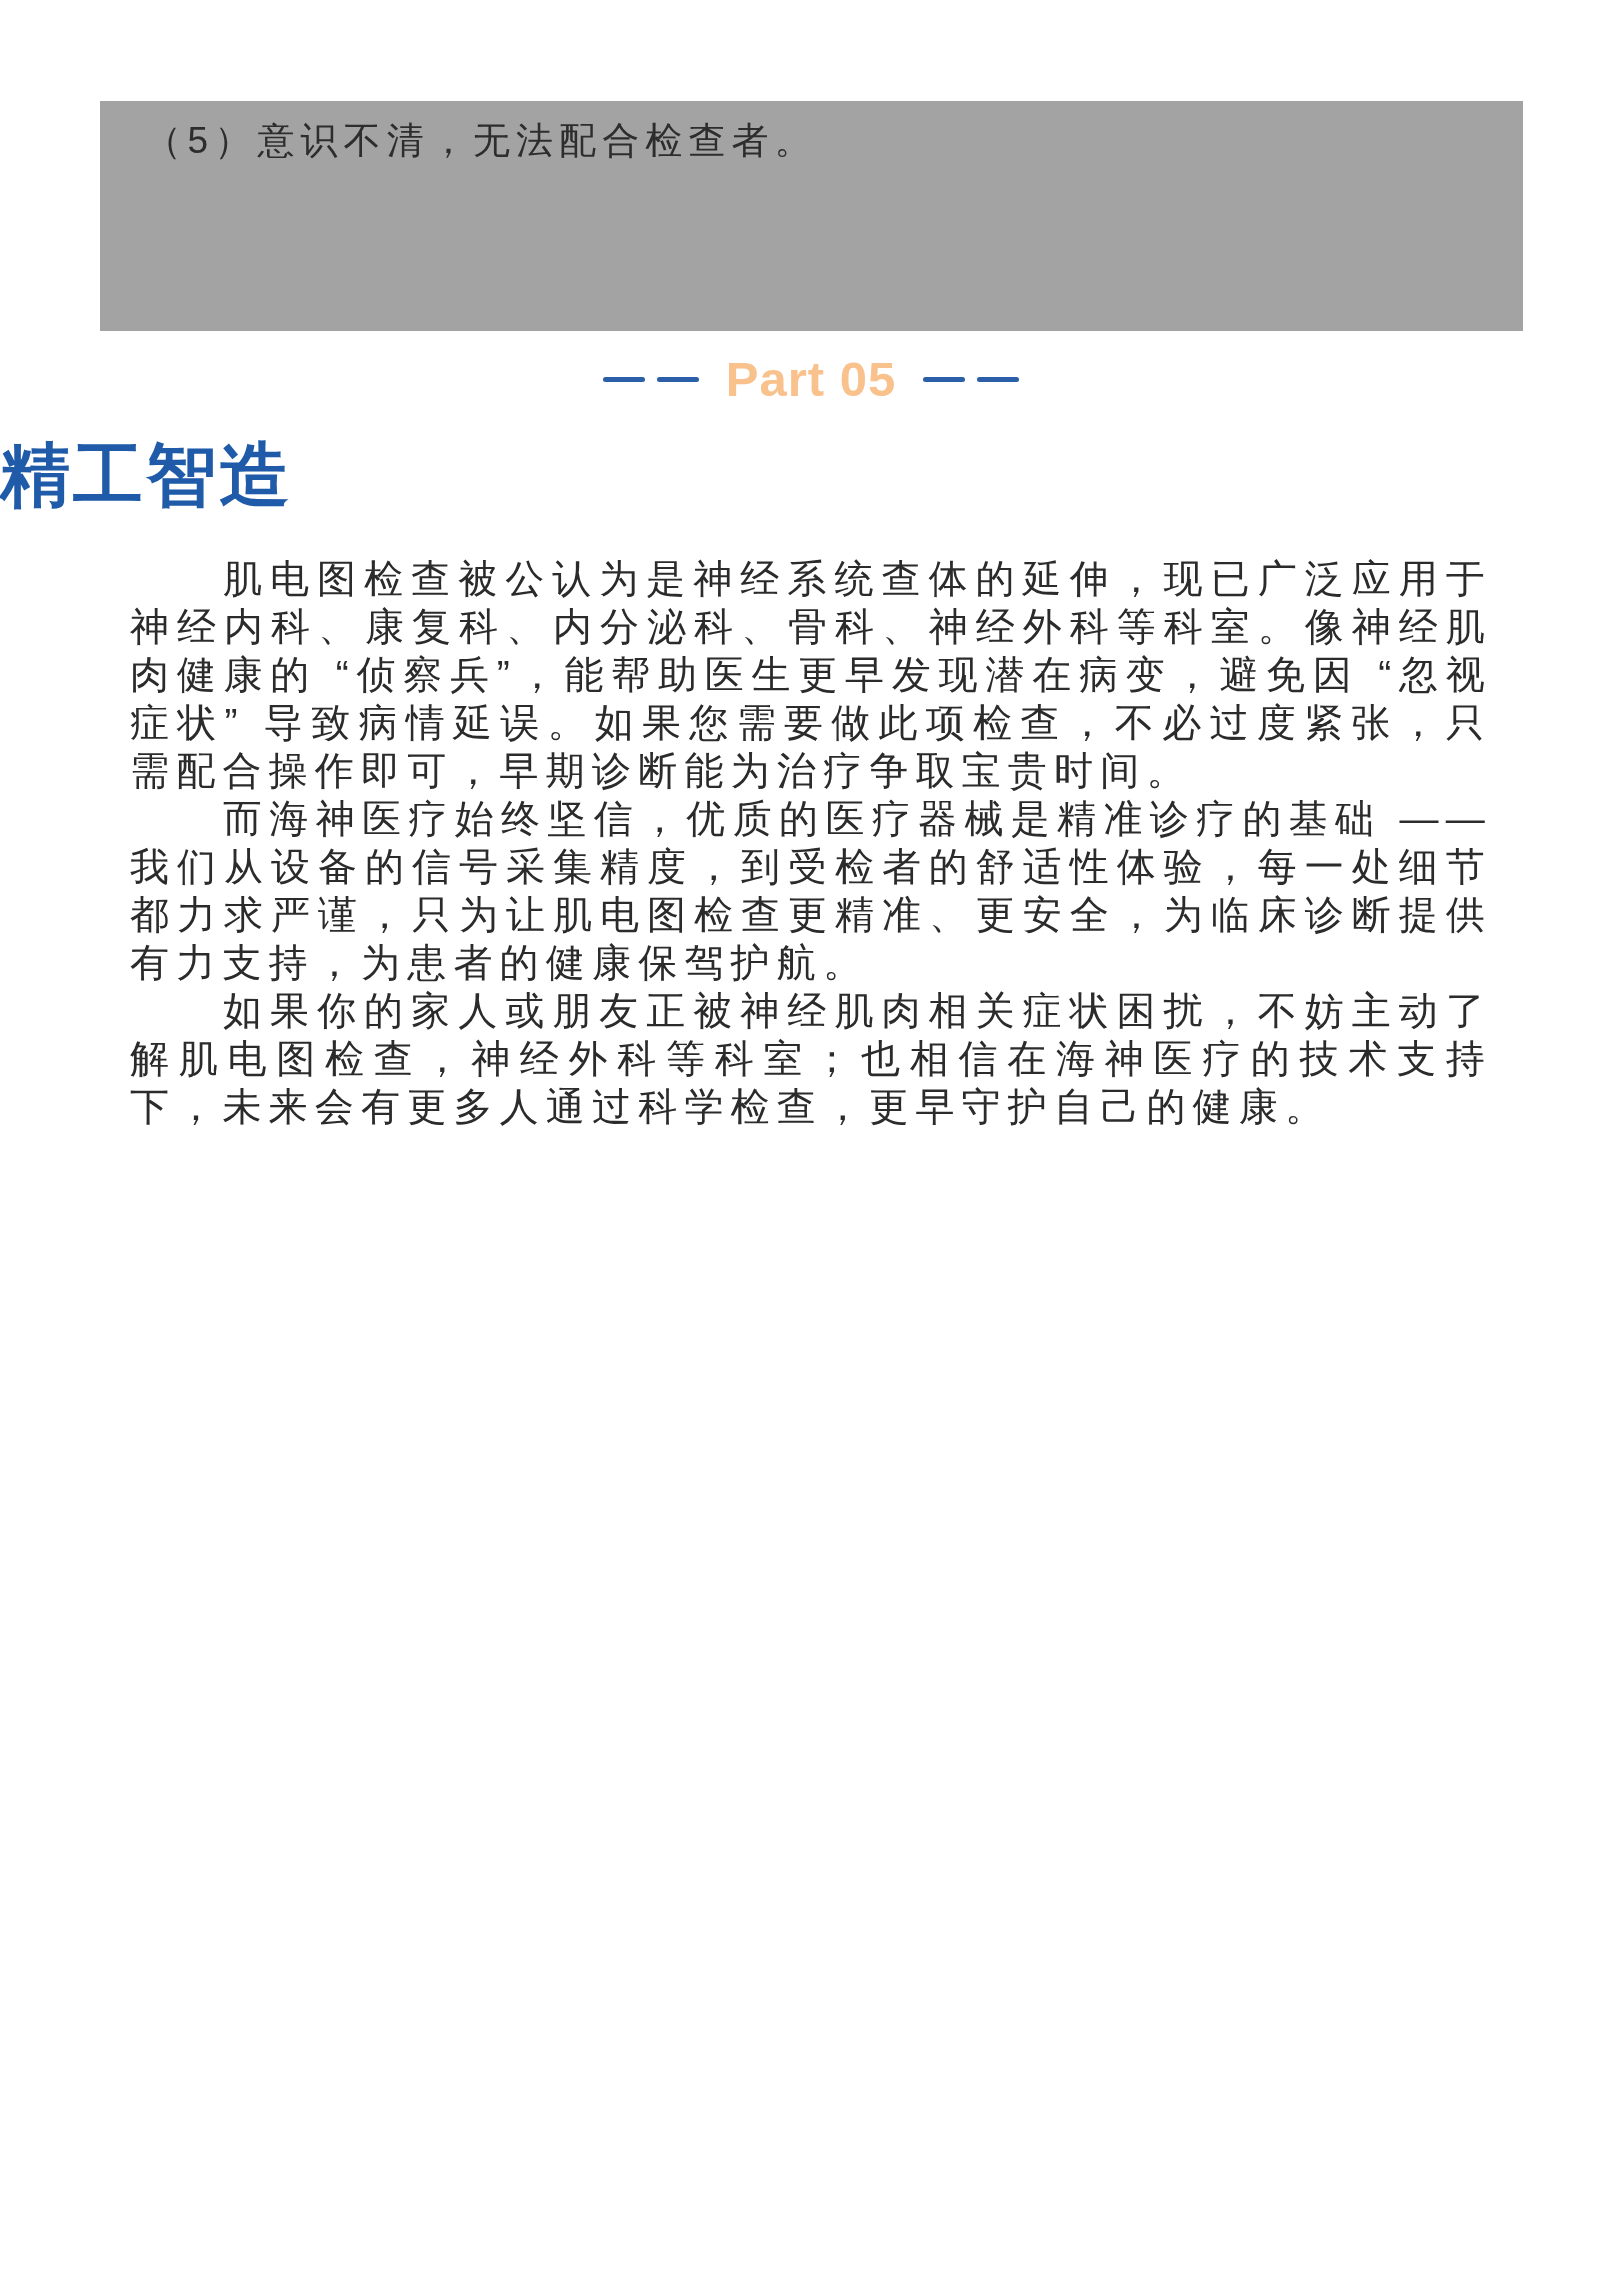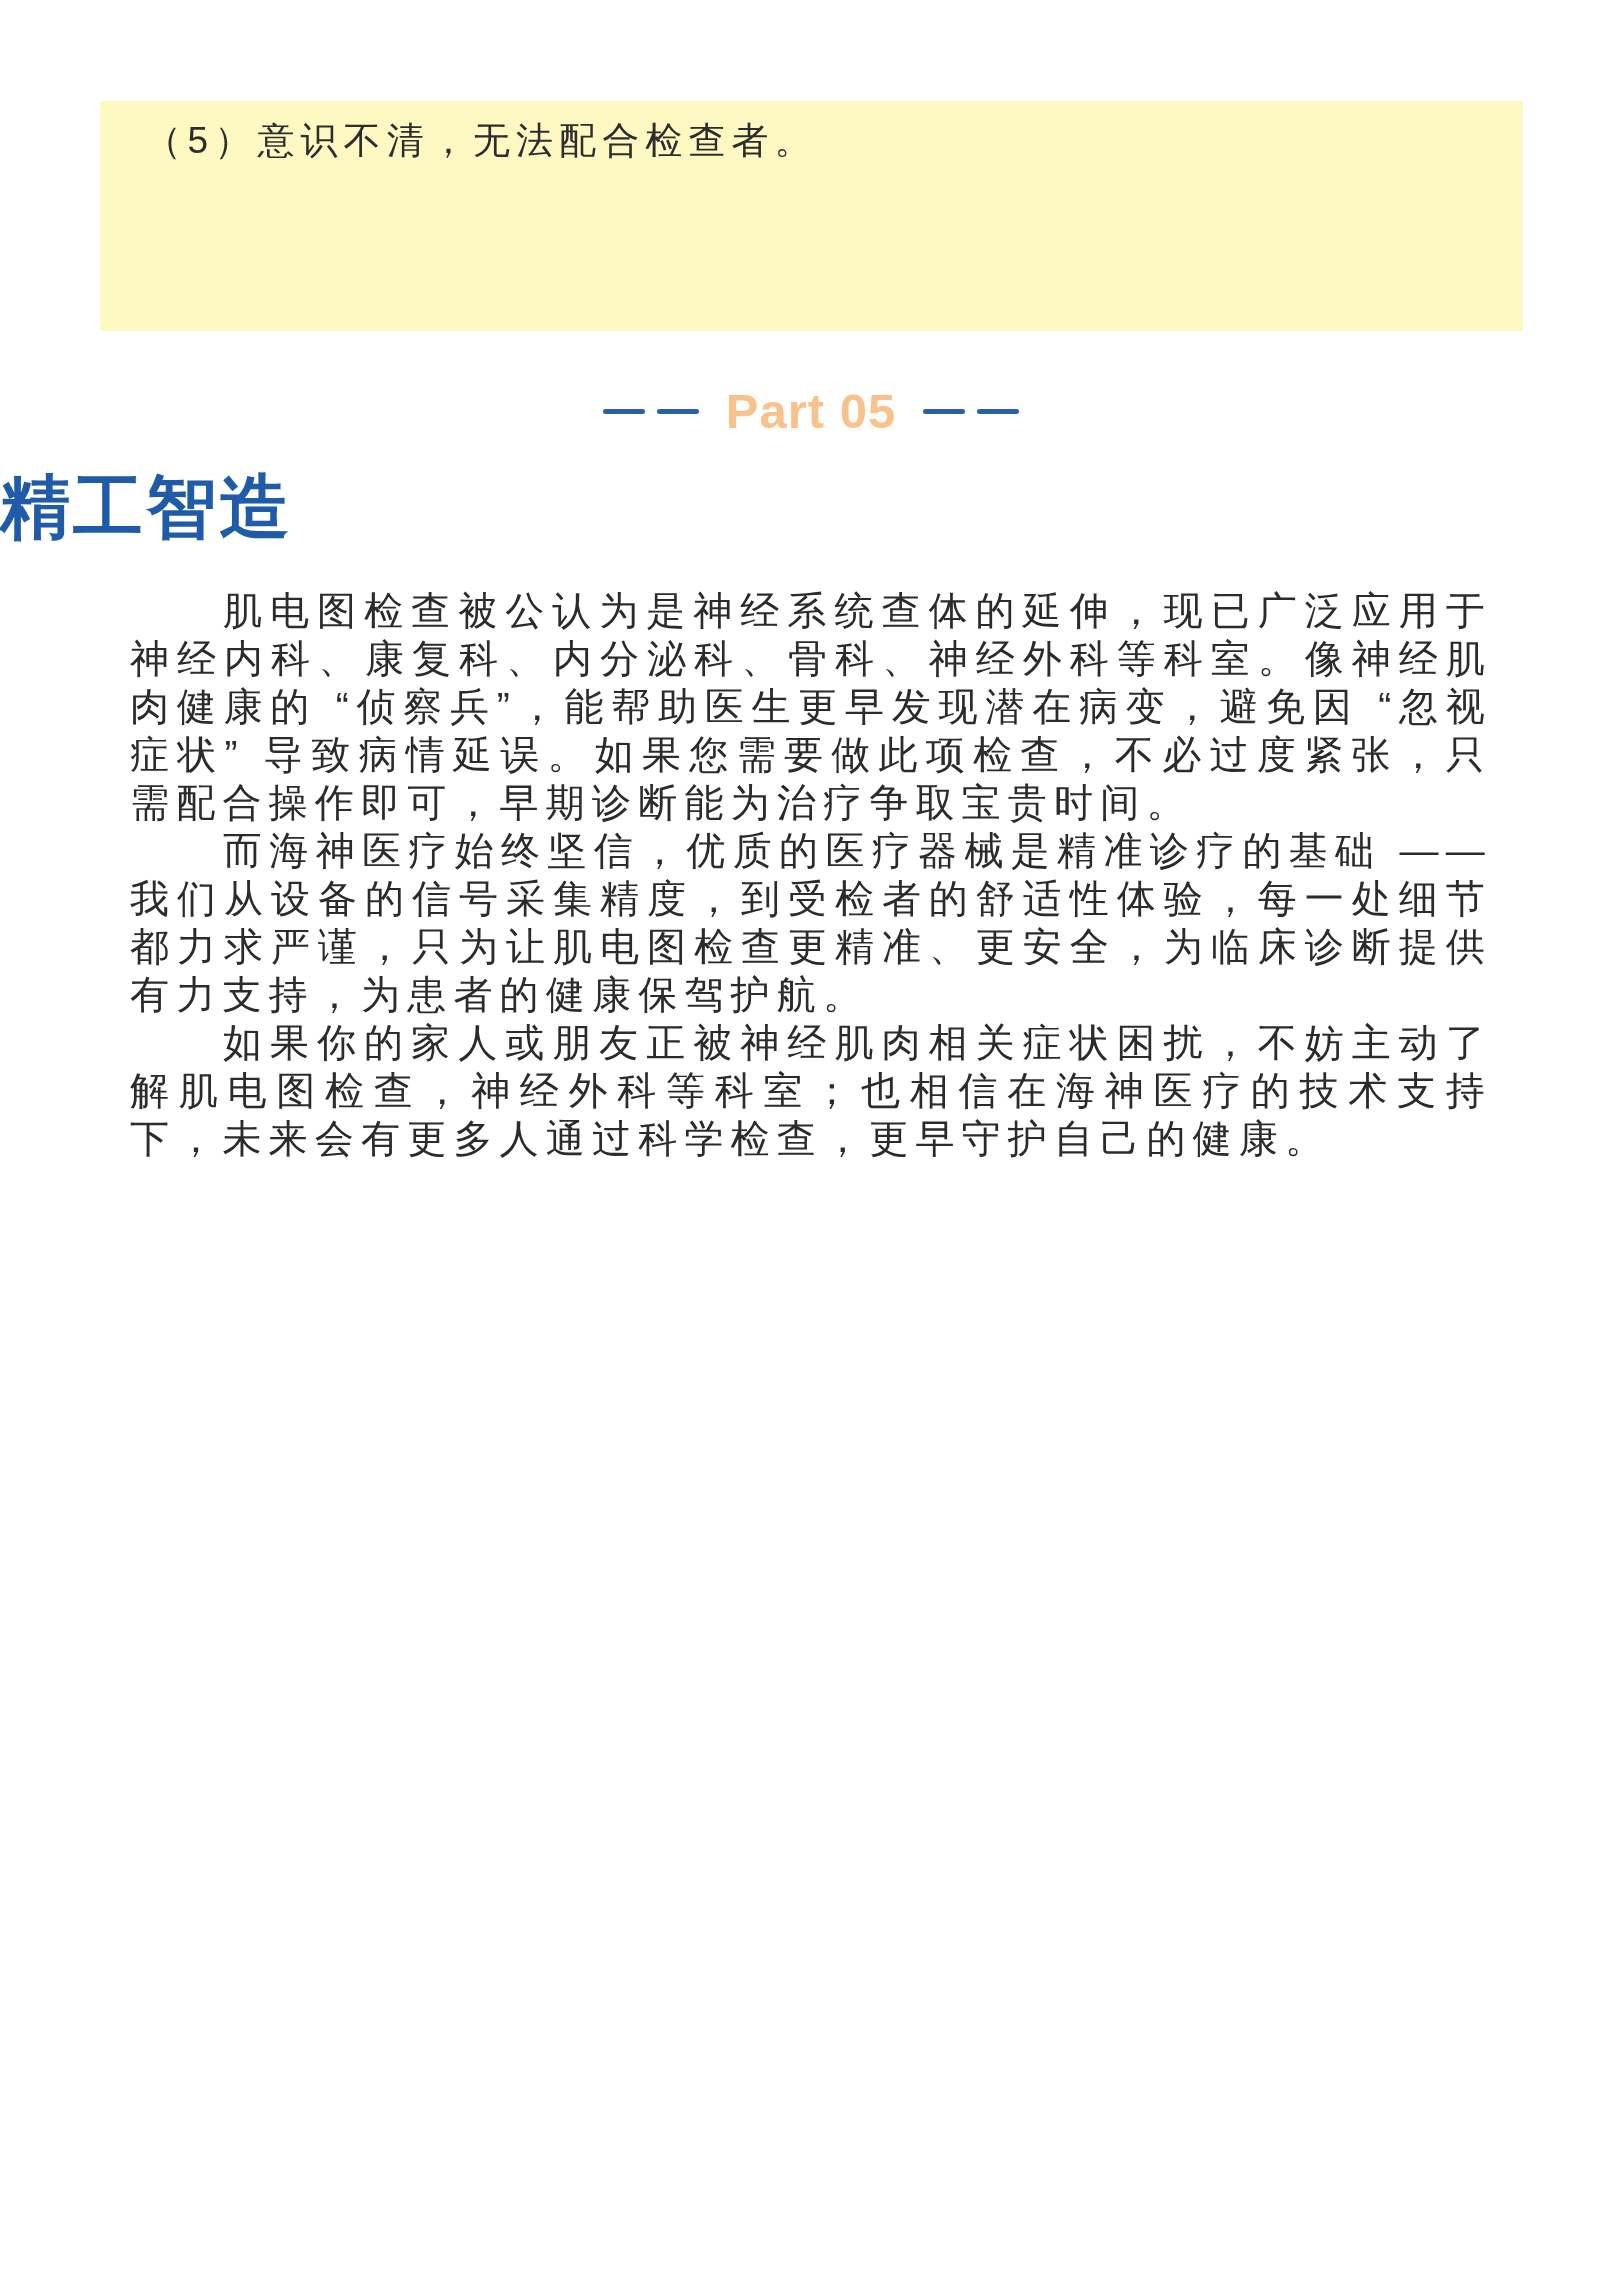--- a/index.html
+++ b/index.html
@@ -9,32 +9,32 @@
     width:1622px;
     height:2295px;
     background:#ffffff;
     overflow:hidden;
   }
   .notice-box{
     box-sizing:border-box;
     width:1423px;
     height:230px;
     margin:101px auto 0 auto;
-    background:#fef9c3;
+    background:#a3a3a3;
     padding:13.3px 45px;
   }
   .notice-text{
     margin:0;
     font-size:37px;
     line-height:1.45;
     letter-spacing:6.1px;
     color:#2d2d2d;
   }
   .part-header{
-    margin-top:56px;
+    margin-top:24px;
     text-align:center;
   }
   .dash-row{
     display:flex;
     align-items:center;
     justify-content:center;
   }
   .dash-group{
     display:flex;
     align-items:center;

